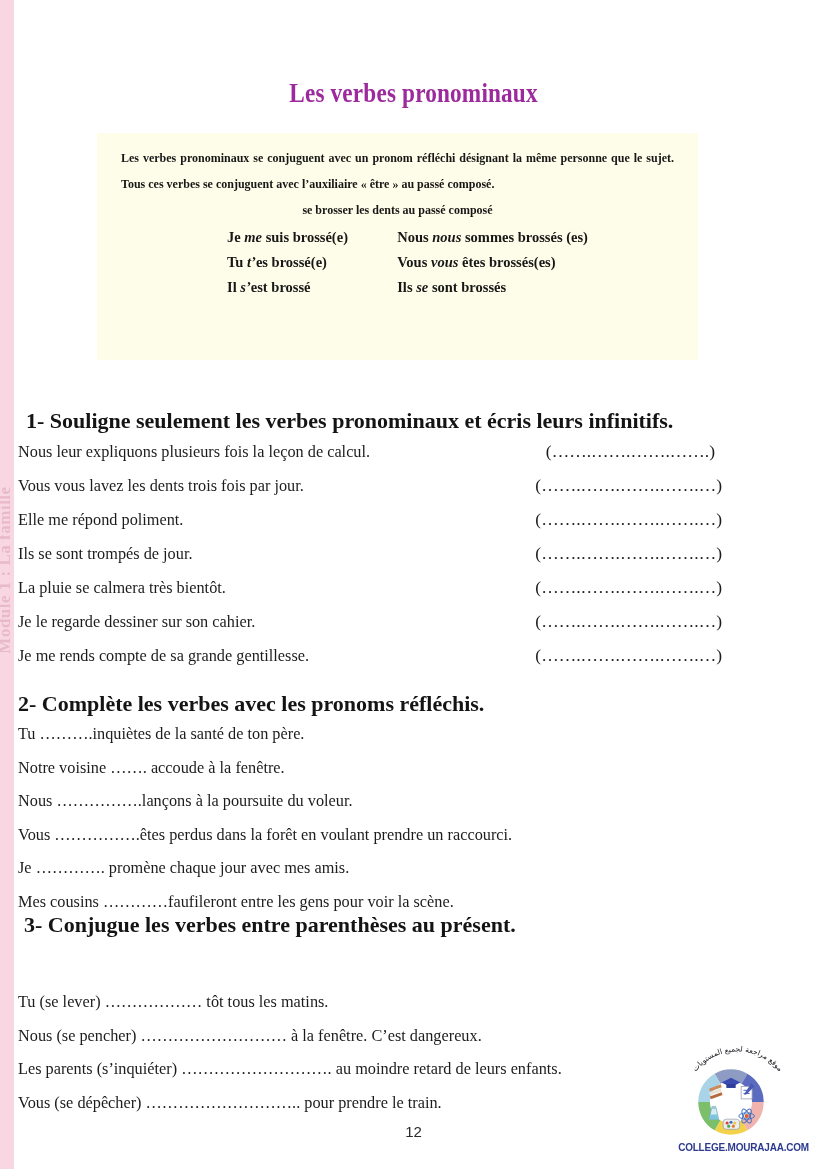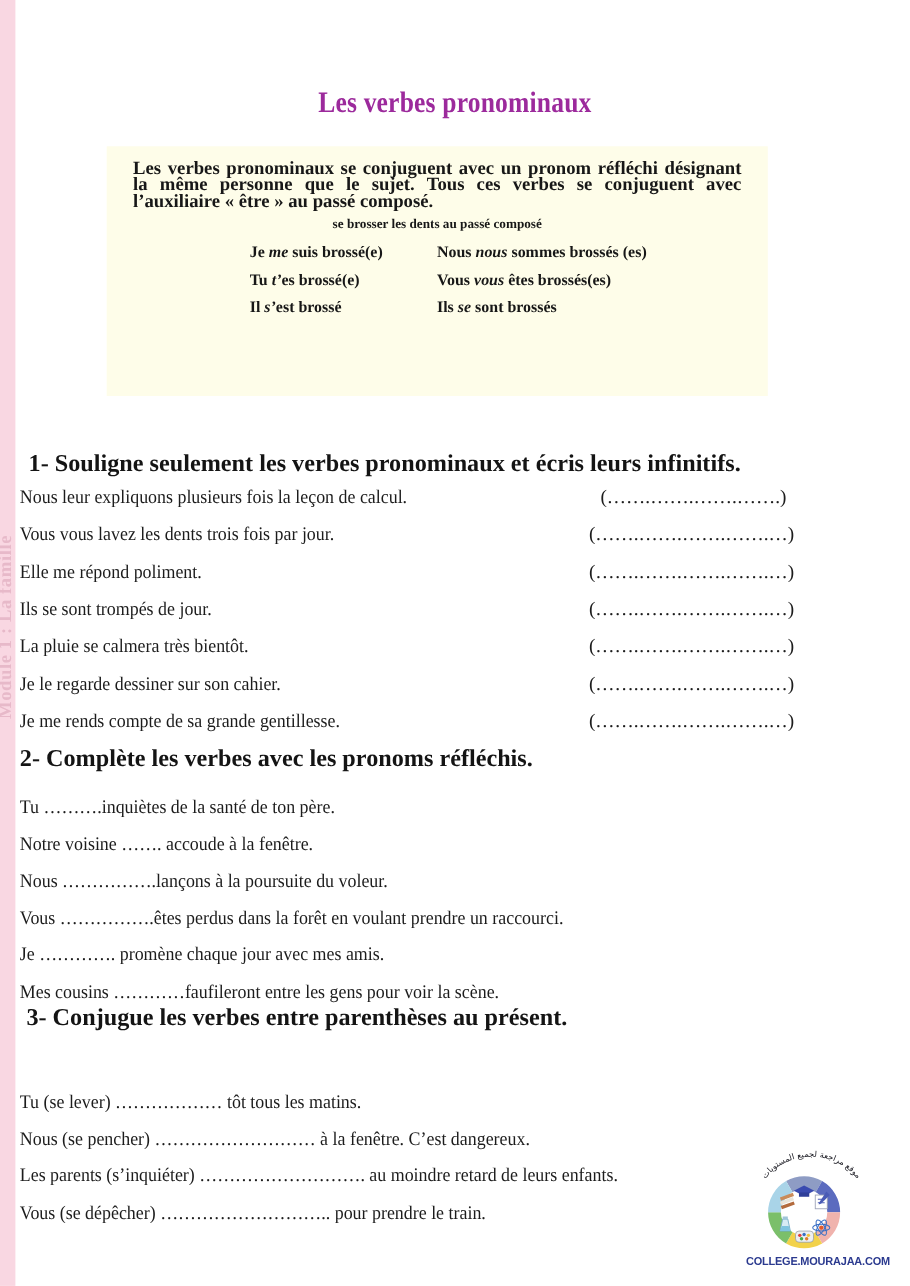--- a/index.html
+++ b/index.html
@@ -72,22 +72,22 @@
     top: 133px;
     width: 601px;
     height: 227px;
     background: #fefde9;
     box-sizing: border-box;
     padding: 12px 22px 0 22px;
   }
   .lesson-para {
     font-family: "Liberation Serif", "DejaVu Serif", serif;
     font-weight: bold;
-    font-size: 17px;
-    line-height: 15px;
+    font-size: 12px;
+    line-height: 26px;
     text-align: justify;
     color: #171717;
     margin: 0;
     padding: 0 2px;
   }
   .lesson-subtitle {
     margin-top: 6px;
     text-align: center;
     font-family: "Liberation Serif", "DejaVu Serif", serif;
     font-weight: bold;
@@ -235,34 +235,35 @@
       <div class="ex-line" style="top: 509px; left: 18px;">Elle me répond poliment.</div>
       <div class="ex-blank" style="top: 509px; right: 105px;">(…….…….…….…….…)</div>
       <div class="ex-line" style="top: 543px; left: 18px;">Ils se sont trompés de jour.</div>
       <div class="ex-blank" style="top: 543px; right: 105px;">(…….…….…….…….…)</div>
       <div class="ex-line" style="top: 577px; left: 18px;">La pluie se calmera très bientôt.</div>
       <div class="ex-blank" style="top: 577px; right: 105px;">(…….…….…….…….…)</div>
       <div class="ex-line" style="top: 611px; left: 18px;">Je le regarde dessiner sur son cahier.</div>
       <div class="ex-blank" style="top: 611px; right: 105px;">(…….…….…….…….…)</div>
       <div class="ex-line" style="top: 645px; left: 18px;">Je me rends compte de sa grande gentillesse.</div>
       <div class="ex-blank" style="top: 645px; right: 105px;">(…….…….…….…….…)</div>
-      <div class="ex-heading" style="top: 676px; left: 18px;">2- Complète les verbes avec les pronoms réfléchis.</div>
+      <div class="ex-heading" style="top: 691px; left: 18px;">2- Complète les verbes avec les pronoms réfléchis.</div>
       <div class="ex-line" style="top: 723px; left: 18px;">Tu ……….inquiètes de la santé de ton père.</div>
       <div class="ex-line" style="top: 756.5px; left: 18px;">Notre voisine ……. accoude à la fenêtre.</div>
       <div class="ex-line" style="top: 790px; left: 18px;">Nous …………….lançons à la poursuite du voleur.</div>
       <div class="ex-line" style="top: 823.5px; left: 18px;">Vous …………….êtes perdus dans la forêt en voulant prendre un raccourci.</div>
       <div class="ex-line" style="top: 857px; left: 18px;">Je …………. promène chaque jour avec mes amis.</div>
       <div class="ex-line" style="top: 890.5px; left: 18px;">Mes cousins …………faufileront entre les gens pour voir la scène.</div>
       <div class="ex-heading" style="top: 912px; left: 24px;">3- Conjugue les verbes entre parenthèses au présent.</div>
       <div class="ex-line" style="top: 991px; left: 18px;">Tu (se lever) ……………… tôt tous les matins.</div>
       <div class="ex-line" style="top: 1024.5px; left: 18px;">Nous (se pencher) ……………………… à la fenêtre. C’est dangereux.</div>
       <div class="ex-line" style="top: 1058px; left: 18px;">Les parents (s’inquiéter) ………………………. au moindre retard de leurs enfants.</div>
       <div class="ex-line" style="top: 1091.5px; left: 18px;">Vous (se dépêcher) ……………………….. pour prendre le train.</div>
     </div>
 
+  <div class="page-number">12</div>
 
   <div class="logo-wrap">
     <svg class="logo-arabic" viewBox="0 0 125 60">
       <defs>
         <path id="arcpath" d="M 12,52 A 50,46 0 0 1 113,52" fill="none"></path>
       </defs>
       <text text-anchor="middle" dy="0">
         <textPath href="#arcpath" startOffset="50%" id="arabic-textpath">موقع مراجعة لجميع المستويات</textPath>
       </text>
     </svg>

